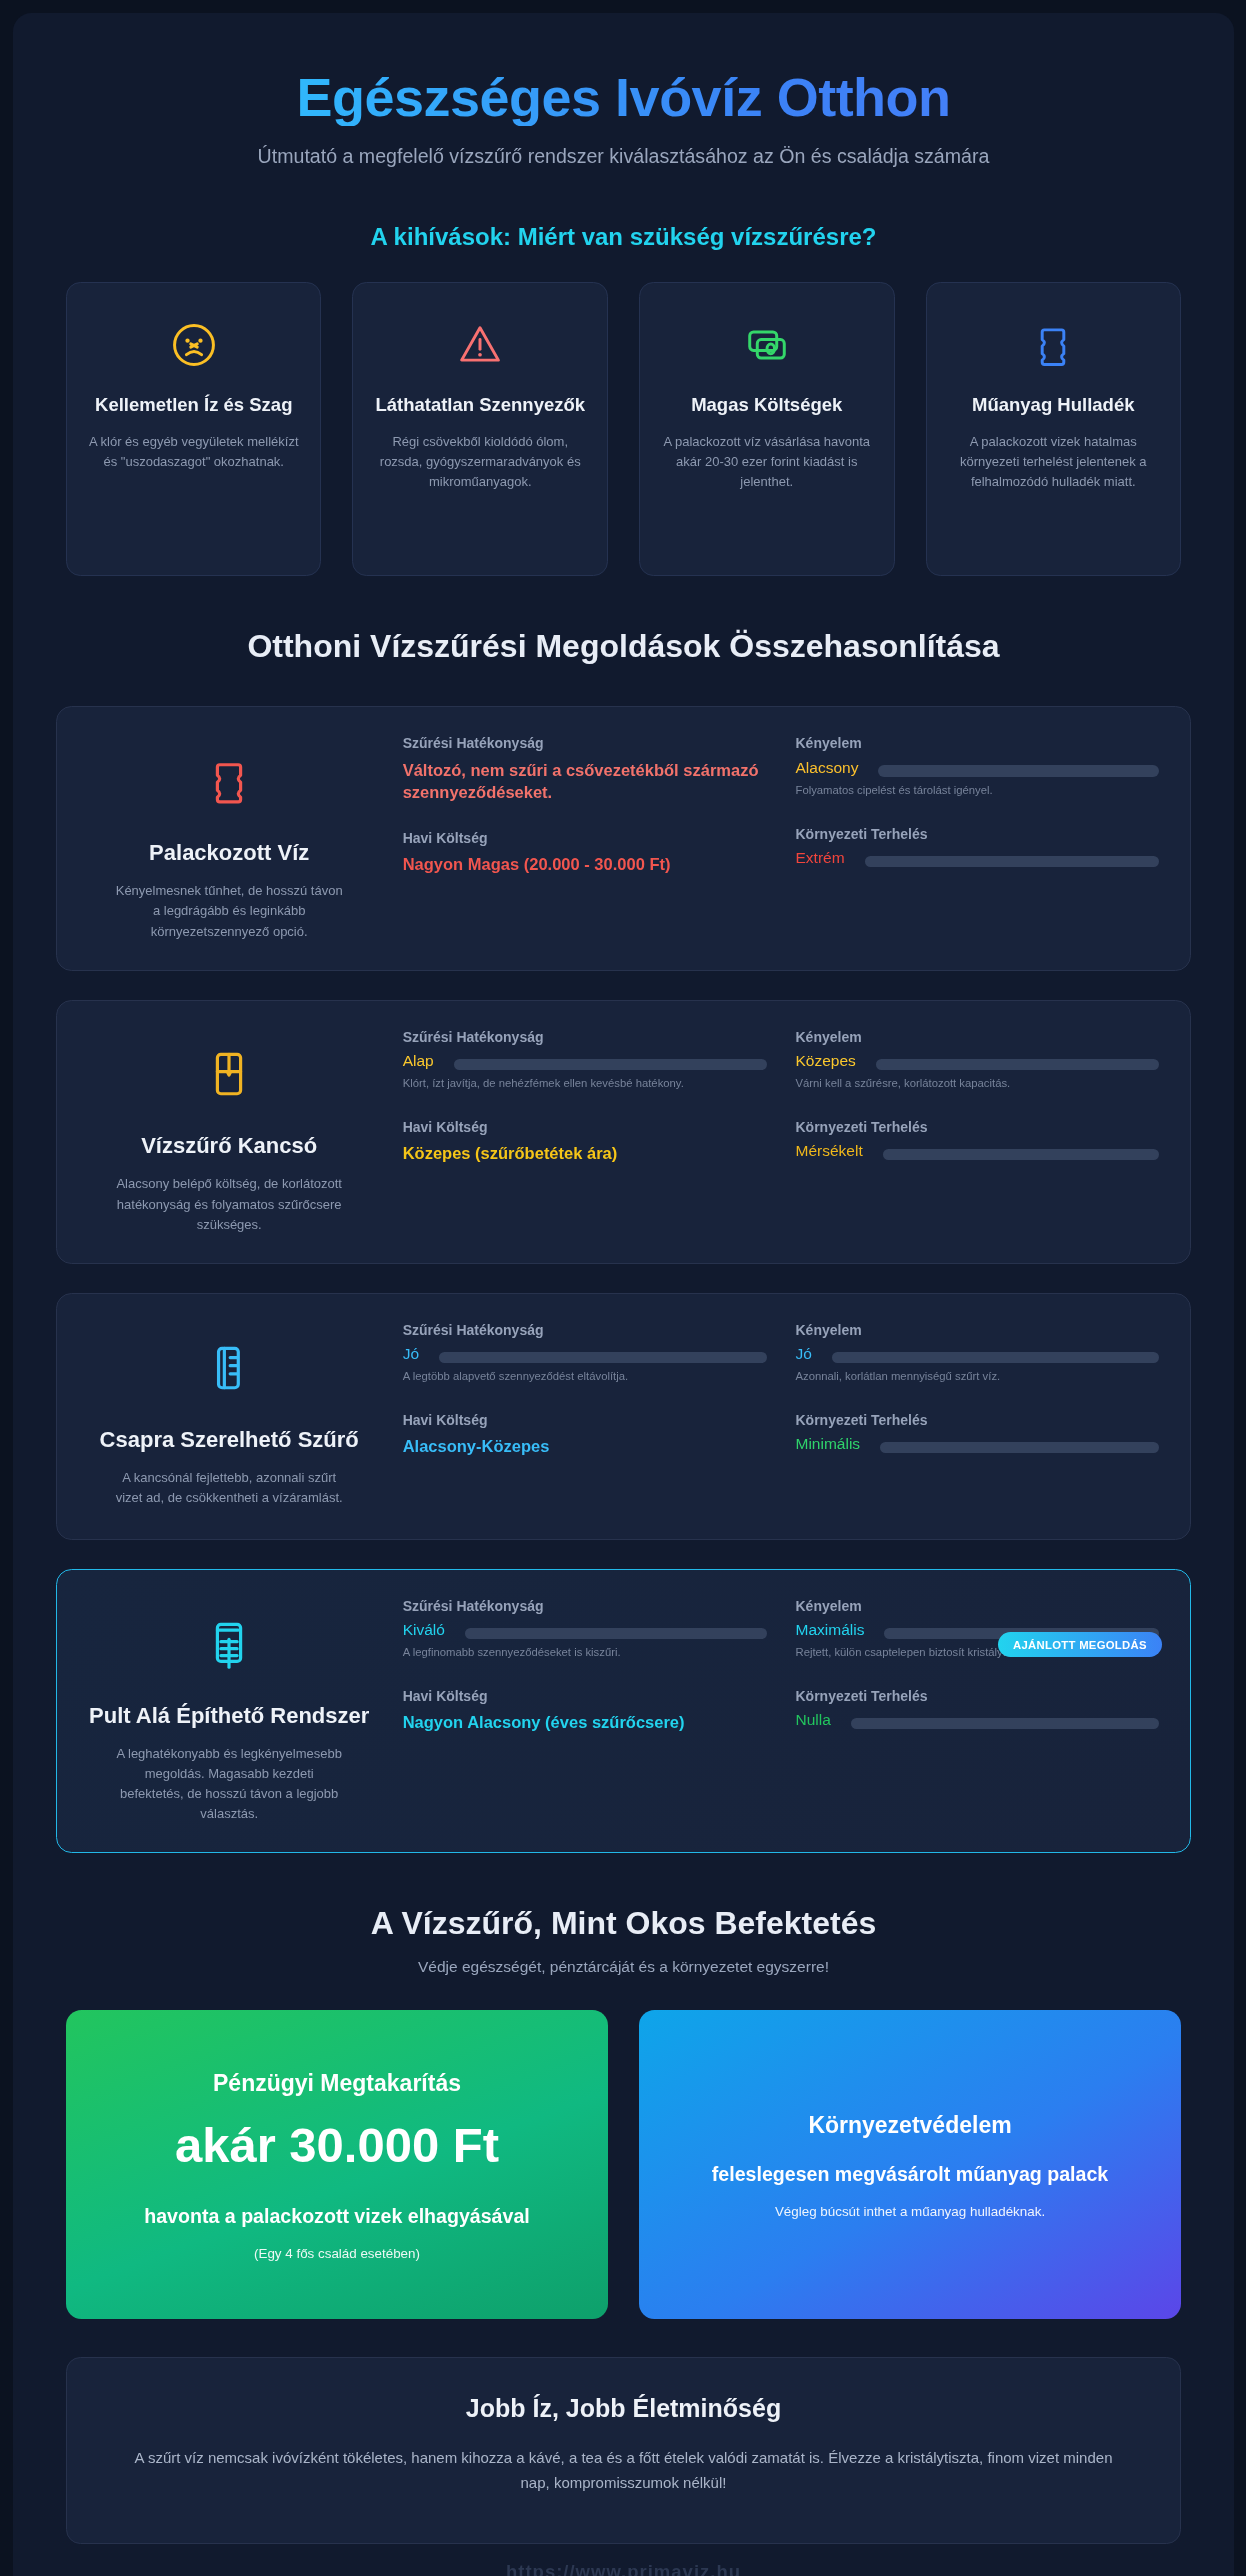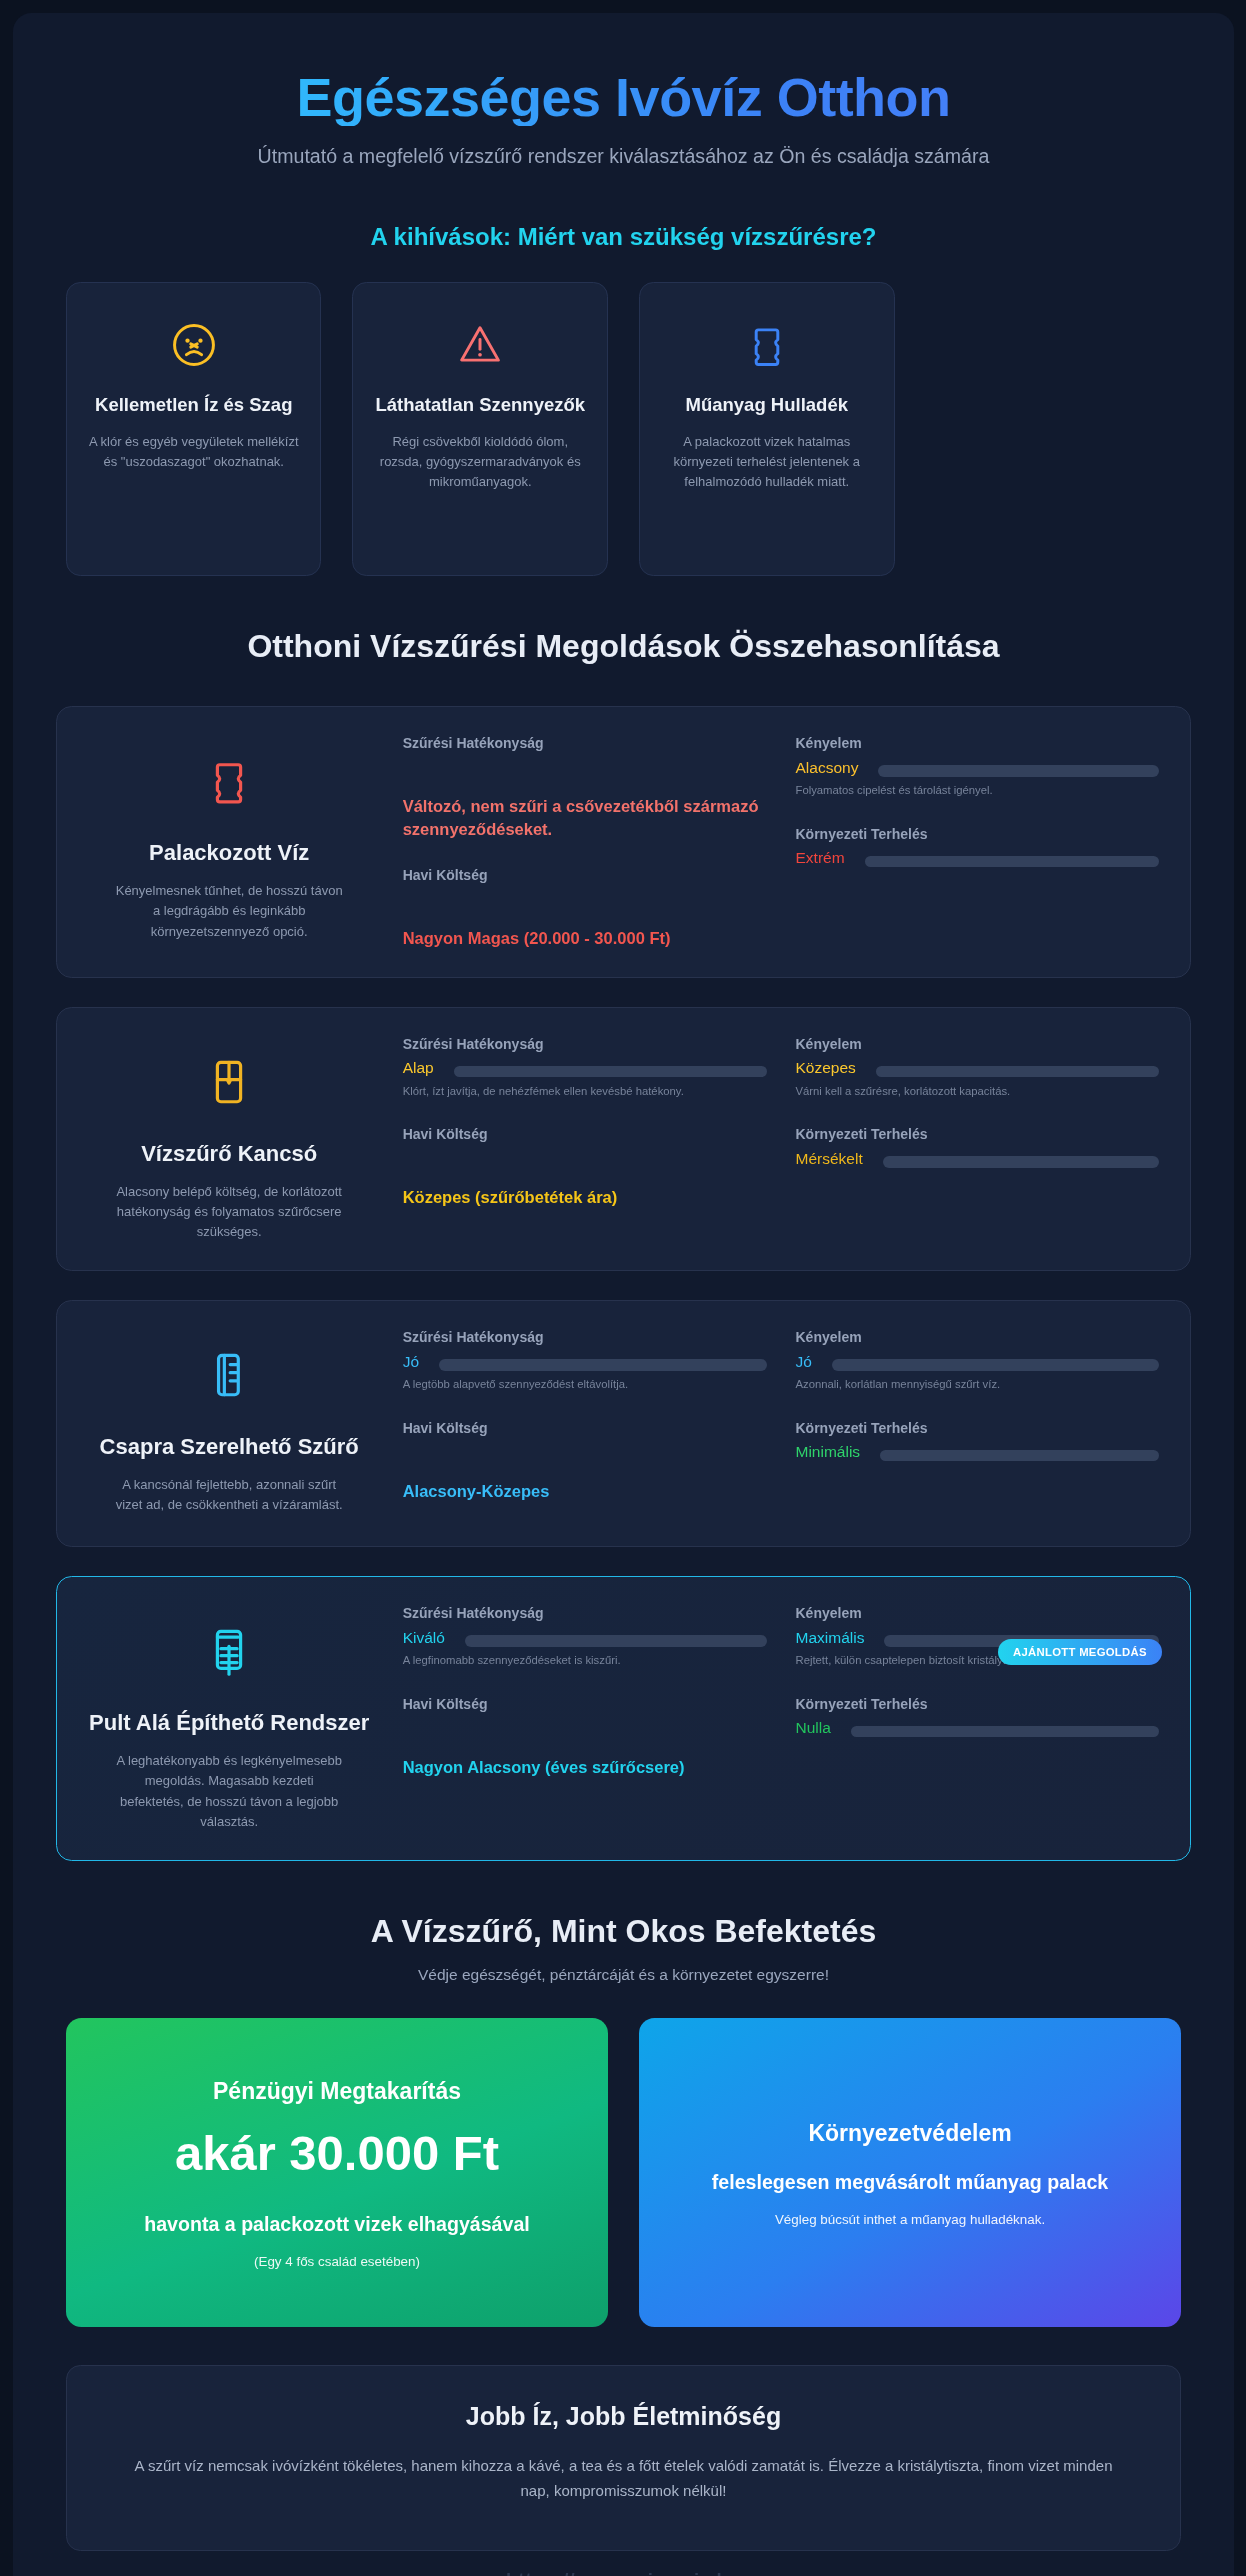--- a/index.html
+++ b/index.html
@@ -122,21 +122,21 @@
     margin-top: 39px;
   }
   .sol-left { text-align: center; display: flex; flex-direction: column; align-items: center; justify-content: flex-start; padding-top: 7.2px; }
   .sol-icon { height: 77px; display:flex; align-items:center; justify-content:center; margin-bottom: 19.6px; }
   .sol-left h3 { color: #eef2f8; font-size: 22px; font-weight: 800; line-height: 1.3; margin-bottom: 13.4px; }
   .sol-left p { color: #8d99b0; font-size: 13px; line-height: 1.55; max-width: 227px; }
 
   .metric { margin-bottom: 27px; }
   .metric:last-child { margin-bottom: 0; }
   .metric-label { color: #97a3ba; font-size: 14px; font-weight: 800; margin-bottom: 7.2px; }
-  .metric-value { font-size: 16.5px; font-weight: 800; line-height: 1.35; margin-top: 44px; }
+  .metric-value { font-size: 16.5px; font-weight: 800; line-height: 1.35; }
   .metric-value.plain { font-weight: 800; }
 
   .bar-row { display: flex; align-items: flex-end; gap: 20px; }
   .bar-text { font-size: 15.5px; font-weight: 400; white-space: nowrap; }
   .bar-track {
     flex: 1;
     height: 11.3px;
     background: #33415c;
     border-radius: 515px;
     overflow: hidden;
@@ -215,20 +215,31 @@
               <path d="M50 40 V58" fill="none" stroke="#f87171" stroke-width="5.5" stroke-linecap="round" stroke-linejoin="round"></path>
               <circle cx="50" cy="68" r="3.4" fill="#f87171"></circle>
             </svg>
           </div>
           <h3>Láthatatlan Szennyezők</h3>
           <p>Régi csövekből kioldódó ólom, rozsda, gyógyszermaradványok és mikroműanyagok.</p>
         </div>
         <div class="ch-card">
           <div class="ch-icon">
             <svg width="54" height="54" viewBox="0 0 100 100">
+              <rect x="18" y="26" width="50" height="34" rx="7" fill="none" stroke="#34d76a" stroke-width="5.5" stroke-linecap="round" stroke-linejoin="round"></rect>
+              <rect x="32" y="40" width="50" height="34" rx="7" fill="none" stroke="#34d76a" stroke-width="5.5" stroke-linecap="round" stroke-linejoin="round"></rect>
+              <ellipse cx="57" cy="57" rx="7" ry="9" fill="none" stroke="#34d76a" stroke-width="5.5" stroke-linecap="round" stroke-linejoin="round"></ellipse>
+            </svg>
+          </div>
+          <h3>Magas Költségek</h3>
+          <p>A palackozott víz vásárlása havonta akár 20-30 ezer forint kiadást is jelenthet.</p>
+        </div>
+        <div class="ch-card">
+          <div class="ch-icon">
+            <svg width="54" height="54" viewBox="0 0 100 100">
               <path d="M34 22 h32 a4 4 0 0 1 4 4 v14 q-8 6 0 12 v14 q-8 6 0 12 v4 a4 4 0 0 1 -4 4 h-32 a4 4 0 0 1 -4 -4 v-4 q8 -6 0 -12 v-14 q8 -6 0 -12 v-14 a4 4 0 0 1 4 -4 z" fill="none" stroke="#3b82f6" stroke-width="5.5" stroke-linecap="round" stroke-linejoin="round"></path>
             </svg>
           </div>
           <h3>Műanyag Hulladék</h3>
           <p>A palackozott vizek hatalmas környezeti terhelést jelentenek a felhalmozódó hulladék miatt.</p>
         </div>
       </div>
 
     <div class="sec-title-white">Otthoni Vízszűrési Megoldások Összehasonlítása</div>
     <div class="solutions" id="solutions-list">

